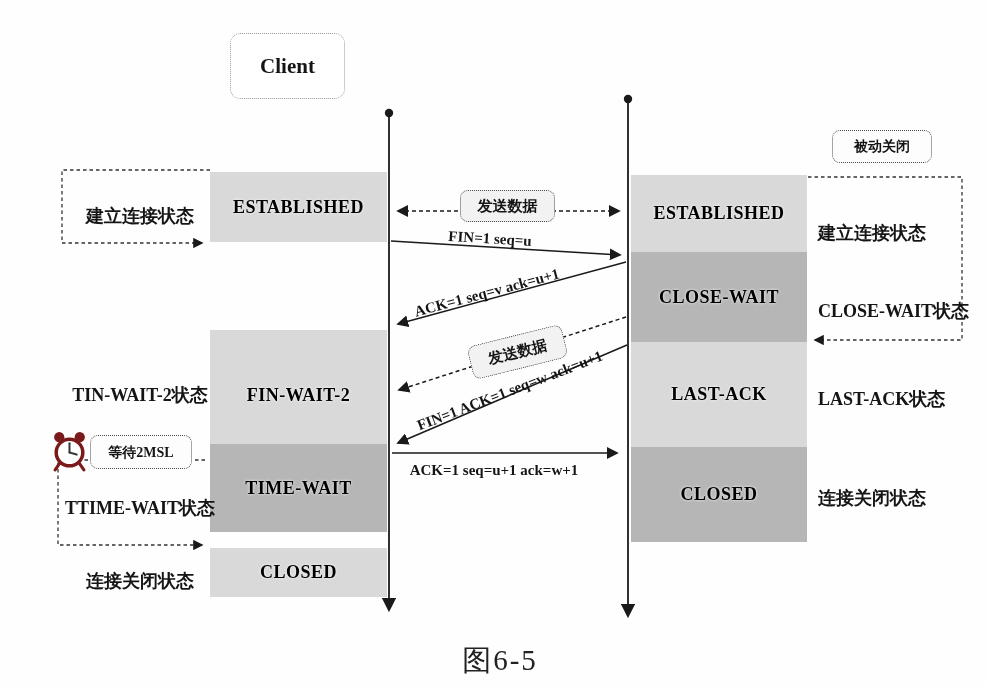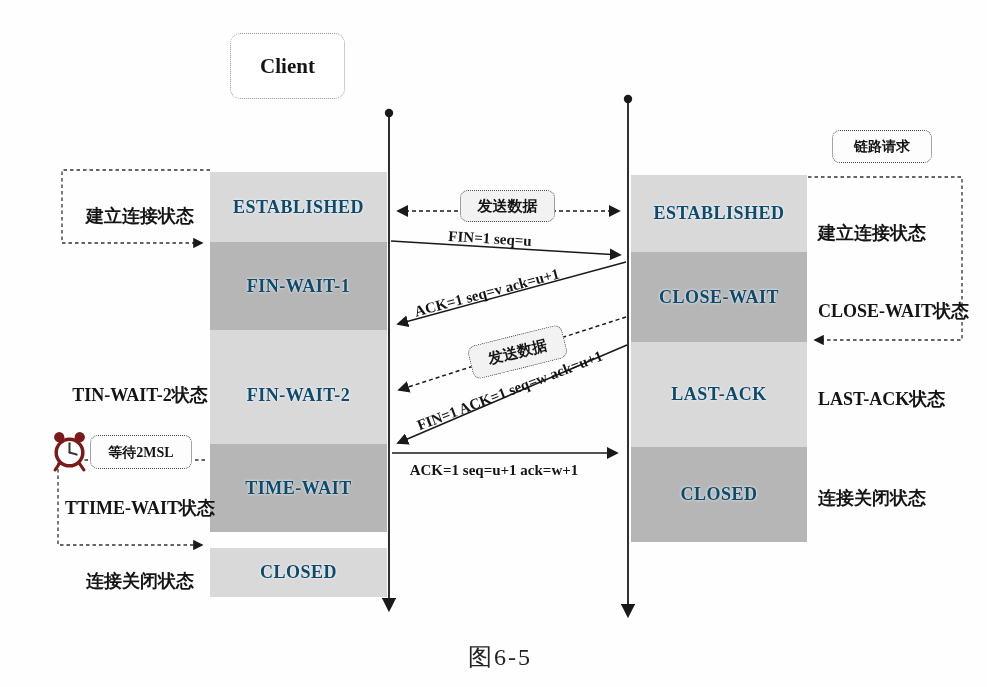--- a/index.html
+++ b/index.html
@@ -4,21 +4,21 @@
 <style>
   html,body{margin:0;padding:0;background:#ffffff;}
   .canvas{
     position:relative;width:987px;height:687px;background:#fefefe;overflow:hidden;
     font-family:"Liberation Serif","DejaVu Serif",serif;color:#151515;
     --light:#d9d9d9;--dark:#b6b6b6;--clock:#7a1a1a;
   }
   .overlay{position:absolute;left:0;top:0;z-index:3;}
   .state{
     position:absolute;z-index:2;display:flex;align-items:center;justify-content:center;
-    font-weight:bold;font-size:18px;letter-spacing:.5px;color:#0c4a6e;
+    font-weight:bold;font-size:18px;letter-spacing:.5px;color:#000000;
     text-shadow:0 0 3px #ffffff;
   }
   .state.light{background:var(--light);}
   .state.dark{background:var(--dark);}
   .header-box{
     position:absolute;z-index:4;display:flex;align-items:center;justify-content:center;
     border:1.5px dotted #9a9a9a;border-radius:10px;background:#fff;
     font-weight:bold;font-size:21px;
   }
   .note{
@@ -35,21 +35,21 @@
     position:absolute;z-index:4;font-weight:bold;font-size:18px;white-space:nowrap;
   }
   .side-label.left{left:55px;width:170px;text-align:center;}
   .side-label.right{left:818px;text-align:left;}
   .msg-label{
     position:absolute;z-index:4;font-weight:bold;font-size:15px;white-space:nowrap;
     transform:translate(-50%,-50%) rotate(var(--r,0deg));
   }
   .caption{
     position:absolute;z-index:4;left:420px;top:641px;width:160px;text-align:center;
-    font-size:24px;letter-spacing:2px;font-weight:normal;color:#222;
+    font-size:29px;letter-spacing:2px;font-weight:normal;color:#222;
   }
   .clock{position:absolute;z-index:4;left:51px;top:429px;width:37px;height:43px;}
   .clock .bell{fill:var(--clock);}
   .clock .body{fill:#fff;stroke:var(--clock);stroke-width:3.4;}
   .clock .hand{stroke:#3a3a3a;stroke-width:2;stroke-linecap:round;}
   .clock .leg{stroke:var(--clock);stroke-width:3;stroke-linecap:round;}
   .ln{stroke:#1a1a1a;fill:none;}
   .ln.msg{stroke-width:1.5;}
   .ln.timeline{stroke-width:1.8;}
   .ln.dashed{stroke-dasharray:4 3;}
@@ -96,23 +96,20 @@
     <polyline class="ln rect" points="808,177 962,177 962,340 815,340" marker-end="url(#arw)"></polyline>
   </svg>
 
   <div class="header-box" style="left:230px;top:33px;width:113px;height:64px">
     <span>Client</span>
   </div>
 
   <div class="state light" style="left:210px;top:172px;width:177px;height:70px">
     <span>ESTABLISHED</span>
   </div>
-  <div class="state dark" style="left:210px;top:242px;width:177px;height:88px">
-    <span>FIN-WAIT-1</span>
-  </div>
   <div class="state light" style="left:210px;top:330px;width:177px;height:130px">
     <span>FIN-WAIT-2</span>
   </div>
   <div class="state dark" style="left:210px;top:444px;width:177px;height:88px">
     <span>TIME-WAIT</span>
   </div>
   <div class="state light" style="left:210px;top:548px;width:177px;height:49px">
     <span>CLOSED</span>
   </div>
 
@@ -133,21 +130,21 @@
   <div class="side-label left" style="top:383px">TIN-WAIT-2状态</div>
   <div class="side-label left" style="top:496px">TTIME-WAIT状态</div>
   <div class="side-label left" style="top:569px">连接关闭状态</div>
 
   <div class="side-label right" style="top:221px">建立连接状态</div>
   <div class="side-label right" style="top:299px">CLOSE-WAIT状态</div>
   <div class="side-label right" style="top:387px">LAST-ACK状态</div>
   <div class="side-label right" style="top:486px">连接关闭状态</div>
 
   <div class="note" style="left:832px;top:130px;width:98px;height:31px">
-    <span>链路请求</span>
+    <span>被动关闭</span>
   </div>
   <div class="note" style="left:90px;top:435px;width:100px;height:32px">
     <span>等待2MSL</span>
   </div>
 
   <svg class="clock" viewBox="0 0 36 42">
     <circle class="bell" cx="8" cy="8" r="5"></circle>
     <circle class="bell" cx="28" cy="8" r="5"></circle>
     <circle class="body" cx="18" cy="23" r="13"></circle>
     <line class="hand" x1="18" y1="23" x2="18" y2="14"></line>

